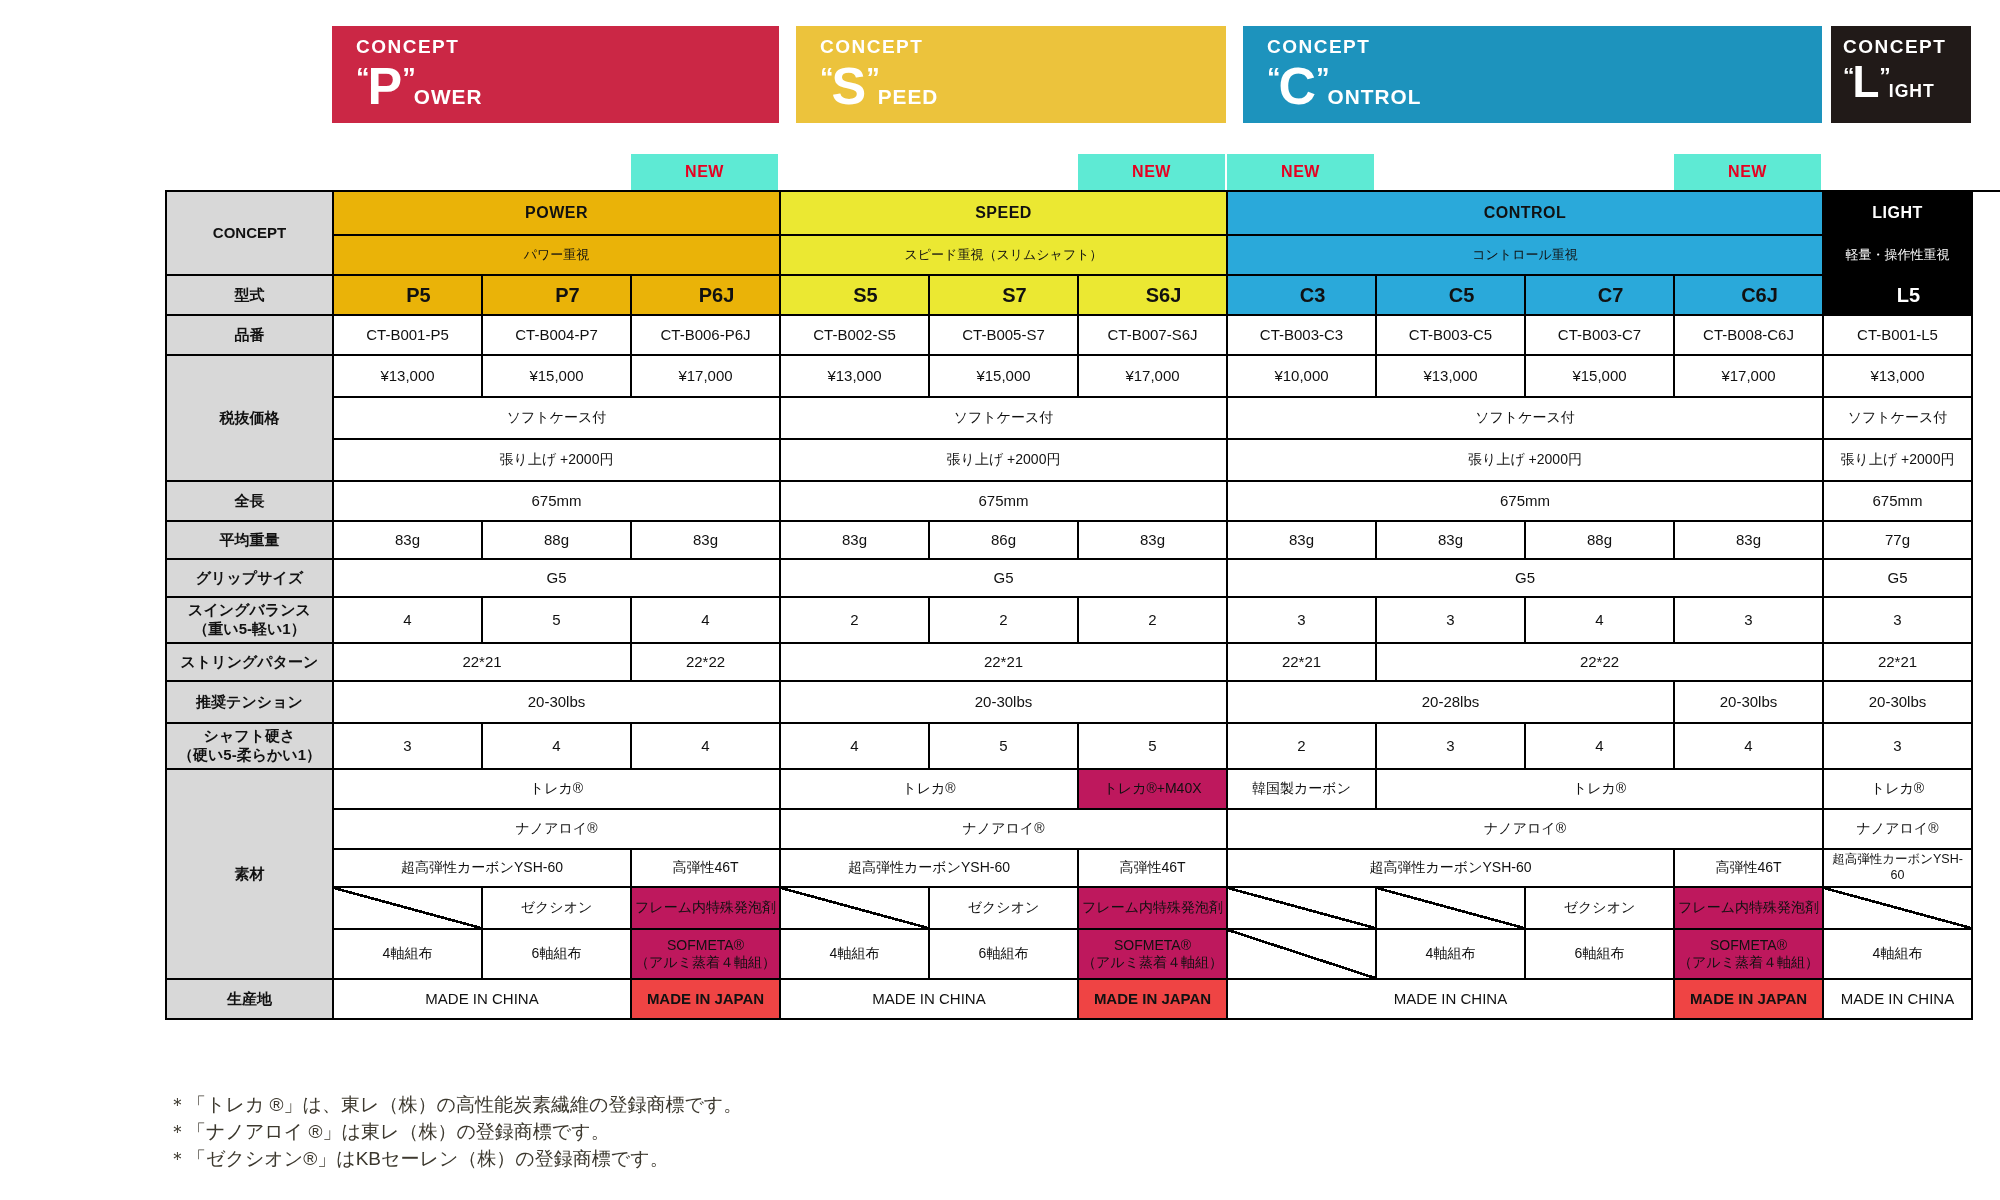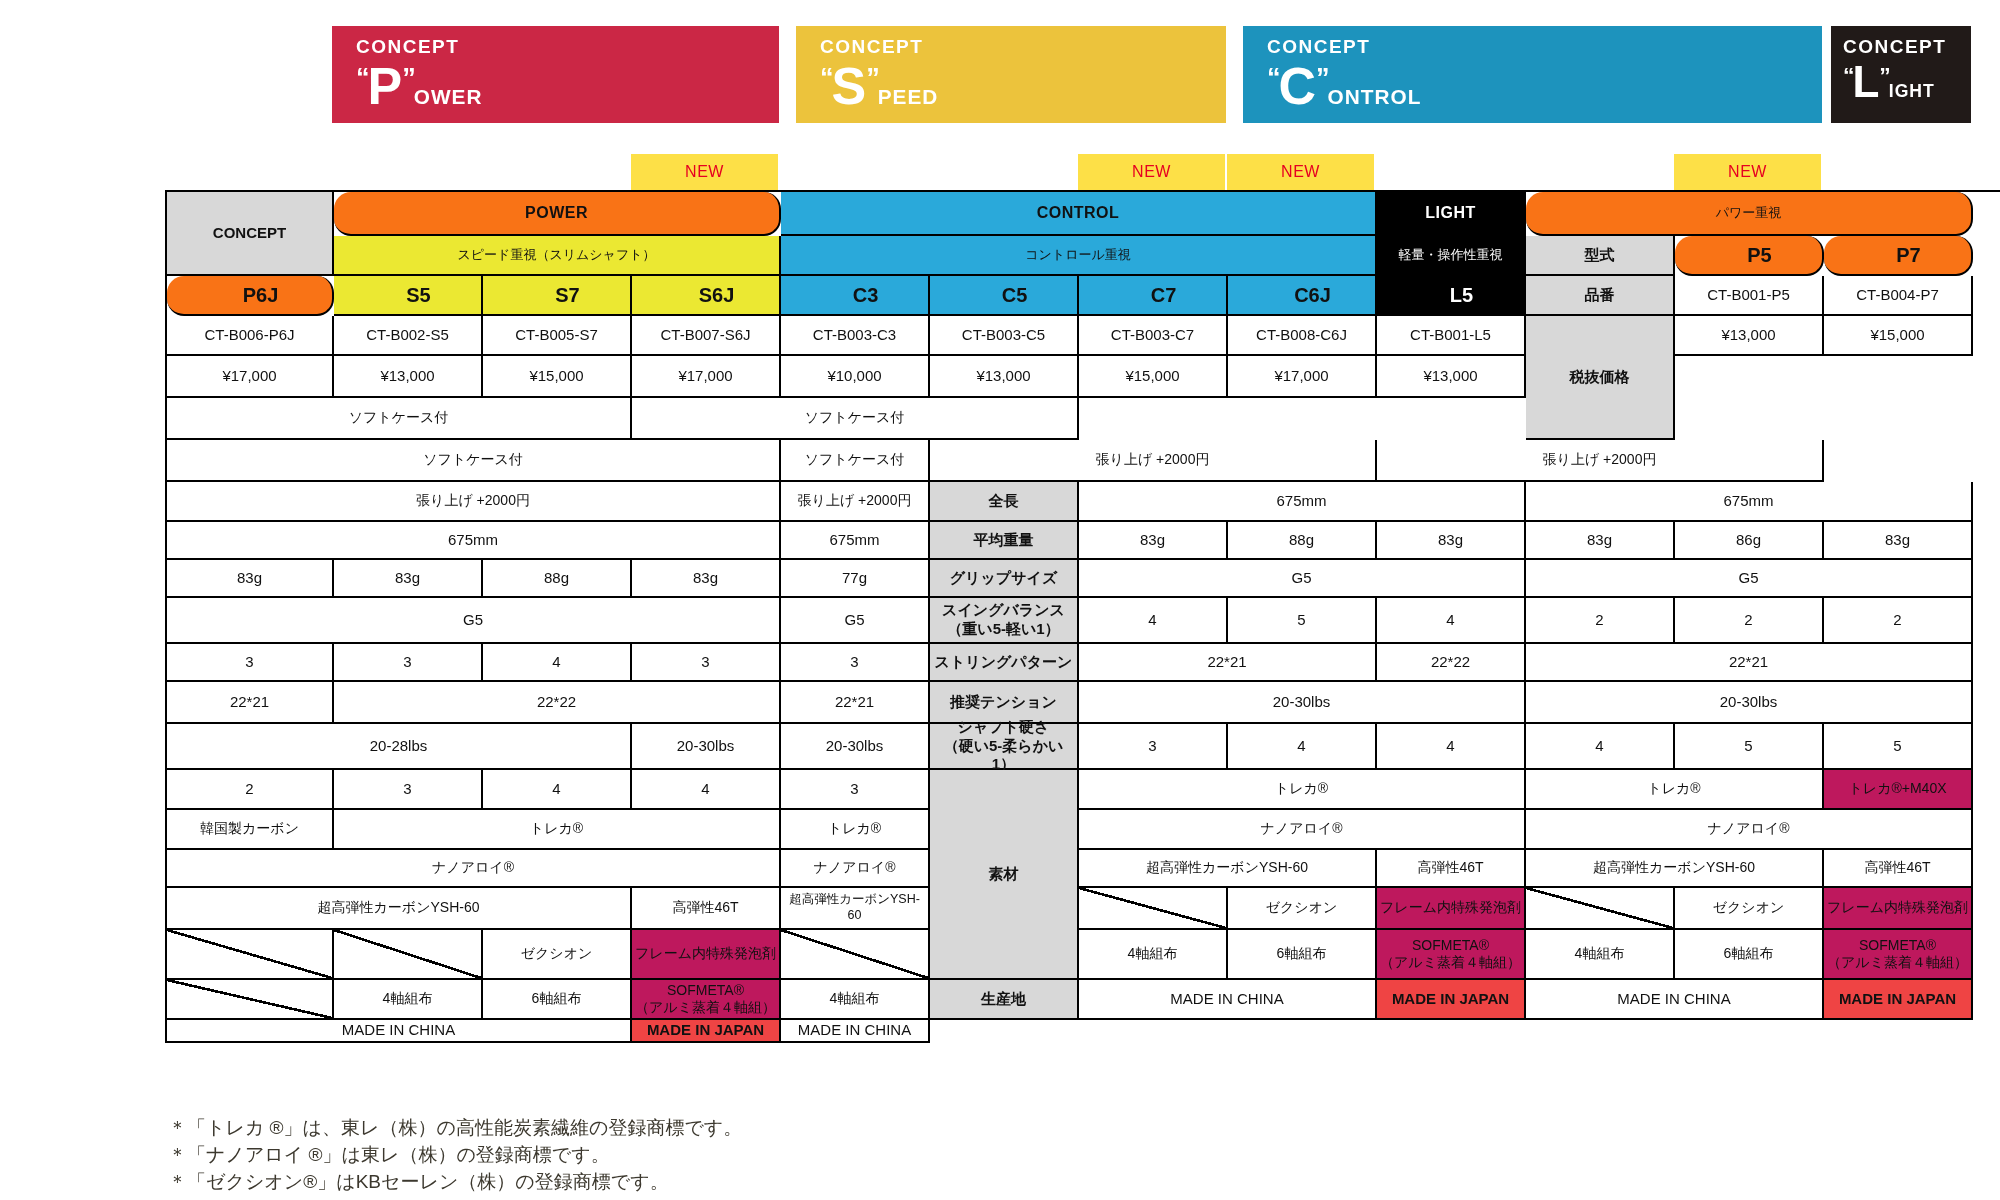--- a/index.html
+++ b/index.html
@@ -17,34 +17,34 @@
   .b-line-small{font-size:44px;}
   .b-q{font-size:0.52em;vertical-align:0.62em;letter-spacing:-2px;}
   .b-rest{font-size:0.40em;letter-spacing:1px;}
   .bg-banner-p{background:#cb2745;}
   .bg-banner-s{background:#ecc33c;}
   .bg-banner-c{background:#1d93bd;}
   .bg-banner-l{background:#211a18;}
 
   
   .badge-grid{margin-top:31px;}
-  .badge{height:36px;margin:0 1px;background:#fde047;color:#e60021;font-weight:normal;
+  .badge{height:36px;margin:0 1px;background:#5eead4;color:#e60021;font-weight:bold;
          font-size:16px;display:flex;align-items:center;justify-content:center;letter-spacing:.5px;}
   .col4{grid-column:4}.col7{grid-column:7}.col8{grid-column:8}.col11{grid-column:11}
 
   
   .spec-grid{border-top:2px solid #000;border-left:2px solid #000;
      grid-template-rows:44px 40px 40px 40px 42px 42px 42px 40px 38px 38px 46px 38px 42px 46px 40px 40px 38px 42px 50px 40px;}
   .c{border-right:2px solid #000;border-bottom:2px solid #000;background:#fff;
      display:flex;align-items:center;justify-content:center;text-align:center;
      font-size:15px;line-height:1.25;white-space:pre-line;padding:1px 2px;box-sizing:border-box;}
   .lab{background:#d8d8d8;font-weight:bold;font-size:15px;}
   .s2{grid-column:span 2}.s3{grid-column:span 3}.s4{grid-column:span 4}
   .r2{grid-row:span 2}.r3{grid-row:span 3}.r5{grid-row:span 5}
-  .bg-red{background:#f97316;border-radius:17px;}
+  .bg-red{background:#eab308;}
   .bg-yel{background:#ebe832;}
   .bg-blu{background:#2aa9da;}
   .bg-blk{background:#000;color:#fff;}
   .grp{font-weight:bold;font-size:16px;letter-spacing:.5px;}
   .tag{font-size:13px;}
   .model{font-weight:bold;font-size:20px;padding-left:24px;}
   .jp{font-size:14px;}
   .fit{font-size:12.5px;}
   .hl{background:#be185d;}
   .hl2{background:#ef4444;}
@@ -85,20 +85,21 @@
     <div class="badge col4">NEW</div>
     <div class="badge col7">NEW</div>
     <div class="badge col8">NEW</div>
     <div class="badge col11">NEW</div>
   </div>
 
   <div class="cols spec-grid">
 
     <div class="c lab r2">CONCEPT</div>
     <div class="c grp bg-red s3">POWER</div>
+    <div class="c grp bg-yel s3">SPEED</div>
     <div class="c grp bg-blu s4">CONTROL</div>
     <div class="c grp bg-blk">LIGHT</div>
     <div class="c tag bg-red s3">パワー重視</div>
     <div class="c tag bg-yel s3">スピード重視（スリムシャフト）</div>
     <div class="c tag bg-blu s4">コントロール重視</div>
     <div class="c tag bg-blk">軽量・操作性重視</div>
 
     <div class="c lab">型式</div>
     <div class="c model bg-red">P5</div>
     <div class="c model bg-red">P7</div>

